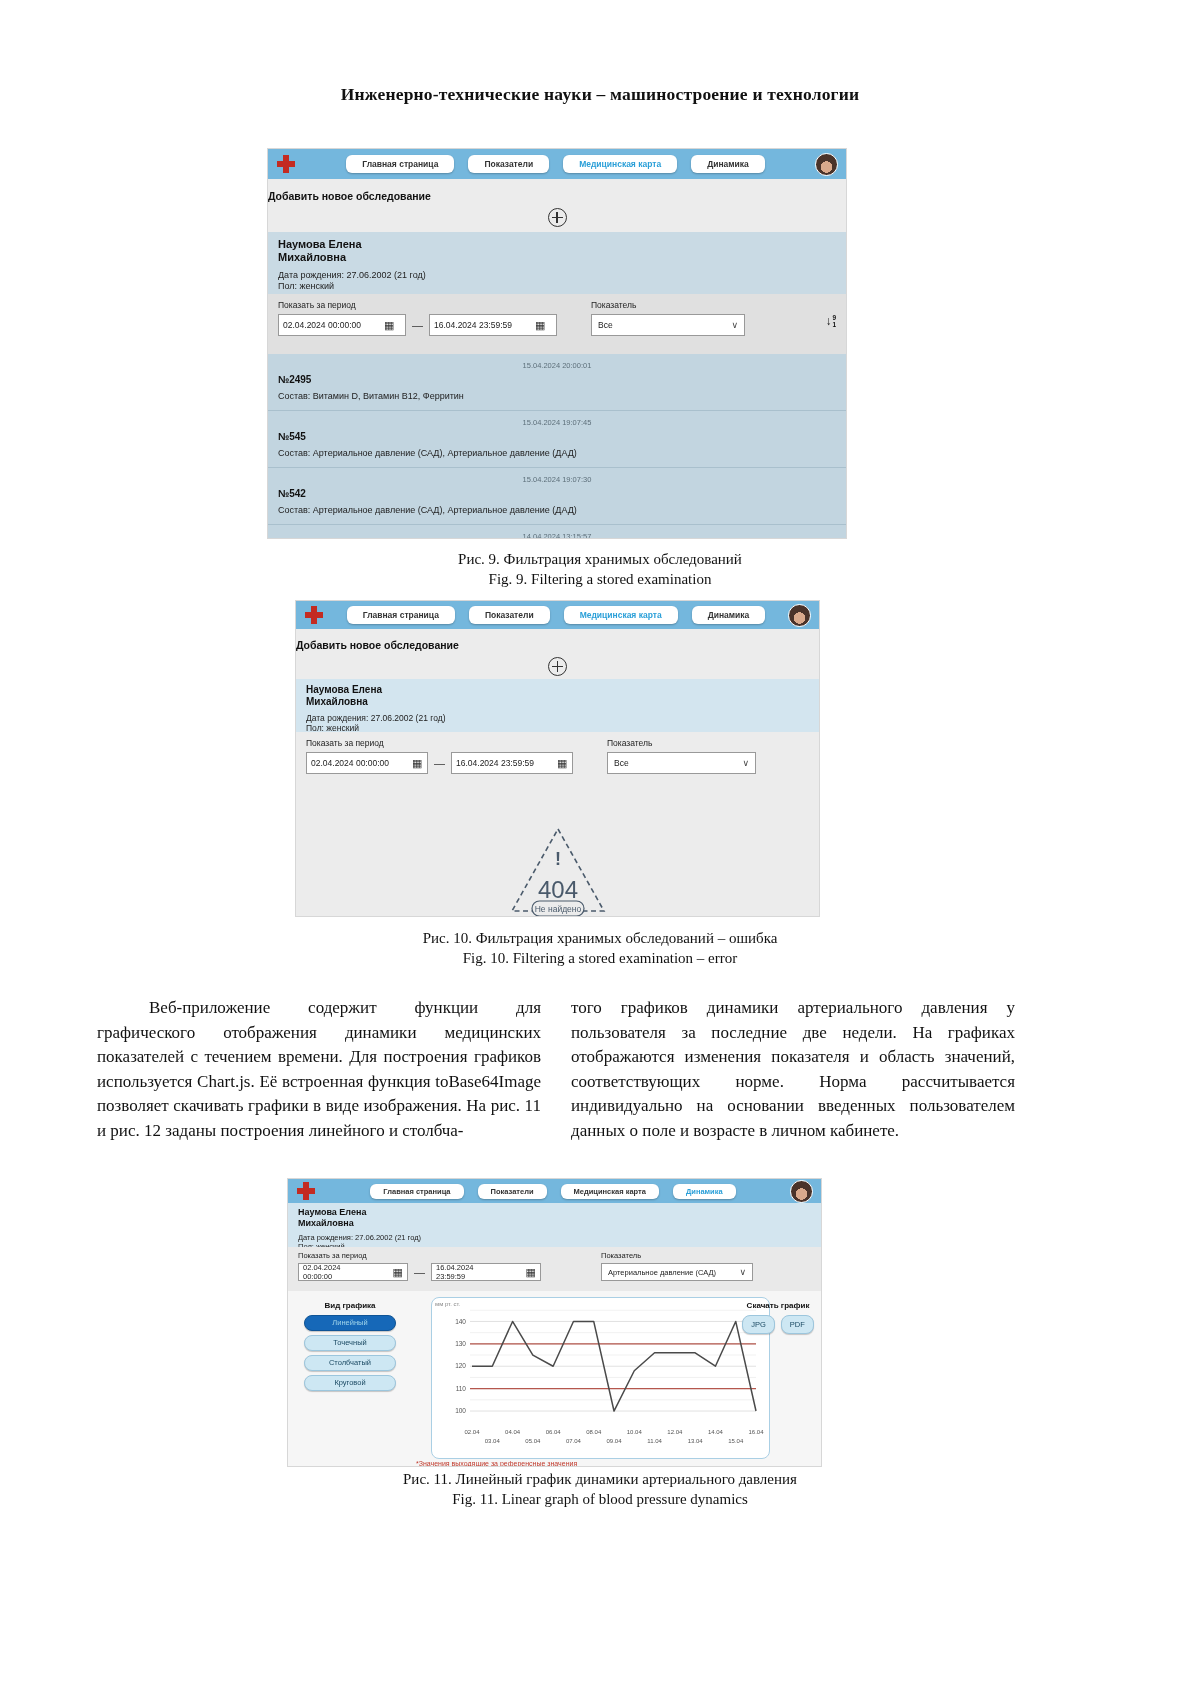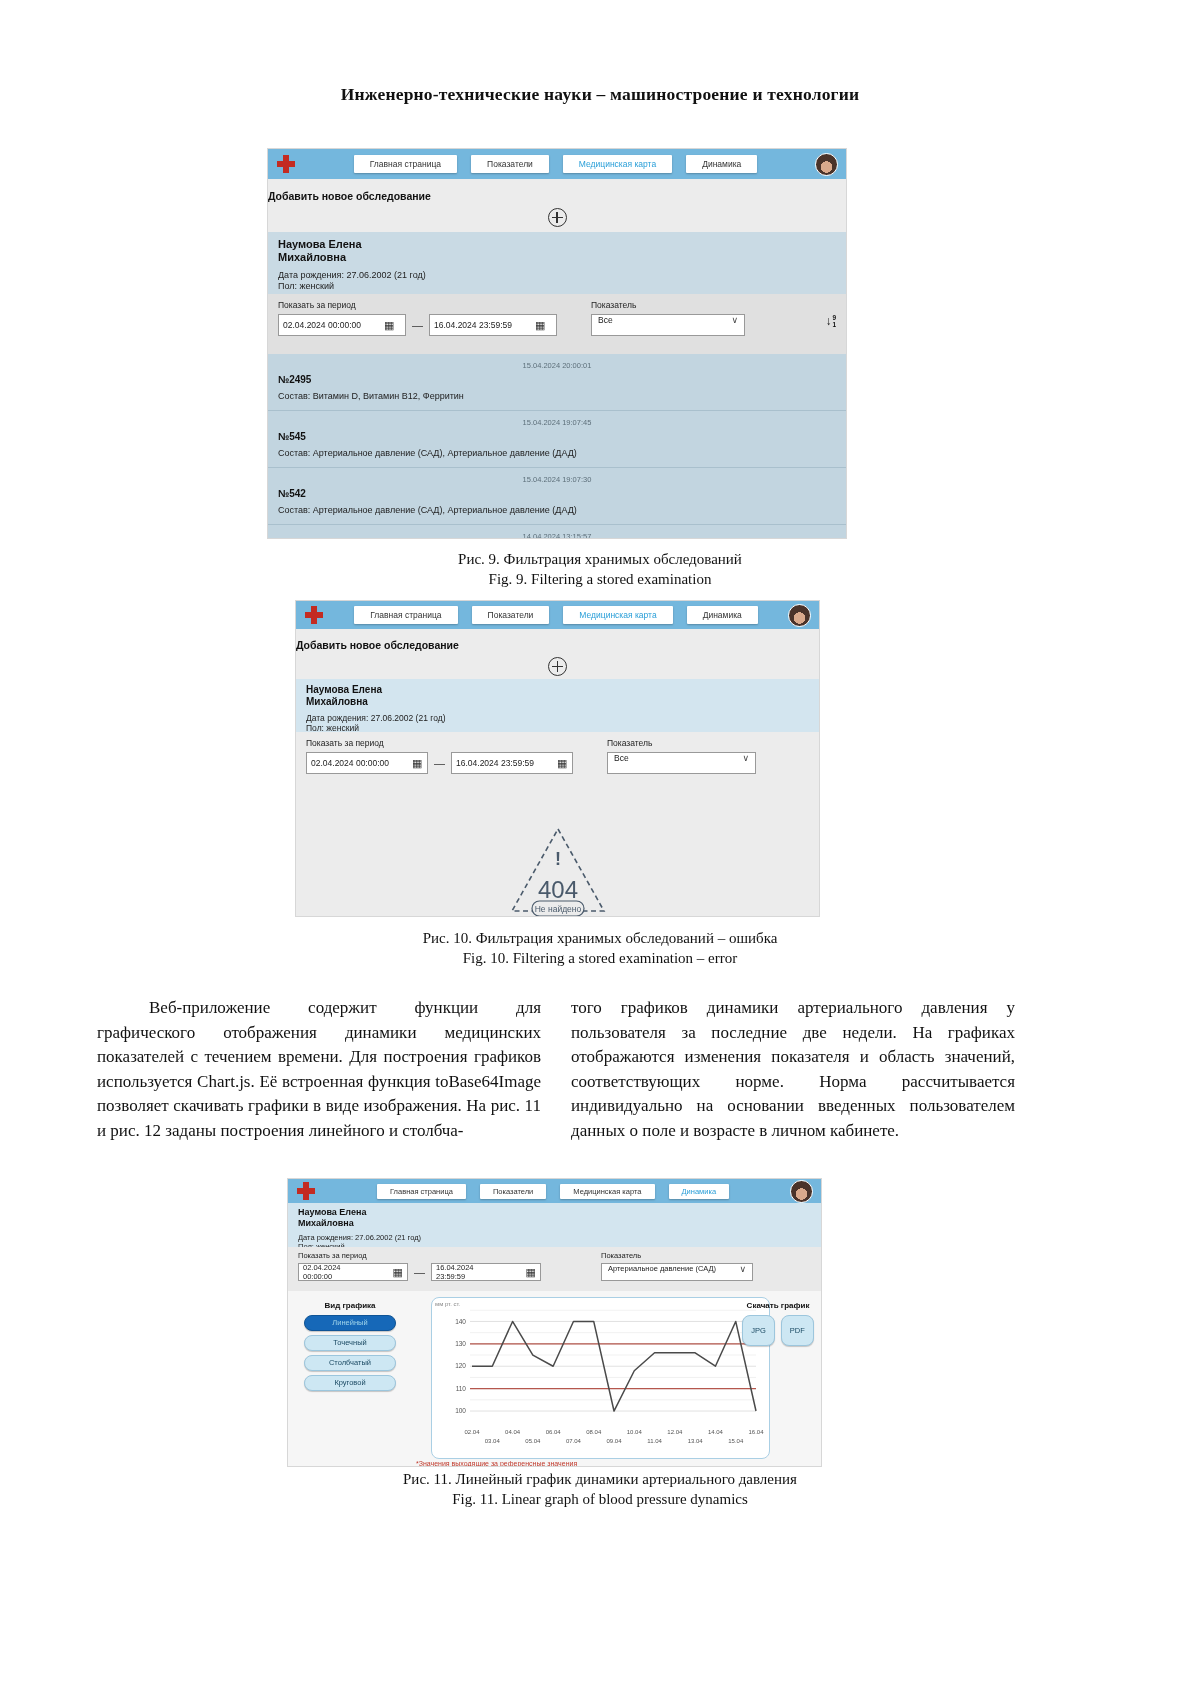--- a/index.html
+++ b/index.html
@@ -20,42 +20,42 @@
 
   
   .shot{position:absolute;background:#ececec;border:1px solid #d7d7d7;overflow:hidden;
         font-family:"Liberation Sans",sans-serif;color:#222;}
   .nav{background:#74b7dd;display:flex;align-items:center;padding:0 8px;position:relative;}
   .nav .spacer{flex:1;}
   .logo{position:relative;width:20px;height:20px;flex:0 0 auto;}
   .logo::before{content:"";position:absolute;left:7px;top:1px;width:6px;height:18px;background:#c32b22;}
   .logo::after{content:"";position:absolute;left:1px;top:7px;width:18px;height:6px;background:#c32b22;}
   .navbtns{display:flex;gap:14px;}
-  .pill{background:#fff;border-radius:1px;padding:4px 16px;font-size:8.5px;font-weight:normal;
+  .pill{background:#fff;border-radius:6px;padding:4px 16px;font-size:8.5px;font-weight:bold;
         color:#333;box-shadow:0 1px 2px rgba(0,0,0,.25);white-space:nowrap;}
   .pill.active{color:#2a9fd8;}
   .avatar{width:21px;height:21px;border-radius:50%;flex:0 0 auto;border:1px solid #fff;
           background:radial-gradient(circle at 50% 62%, #d9a98c 34%, #4a332a 35%);}
   .addsec{background:#ececec;text-align:left;}
   .addsec .t{font-weight:bold;font-size:10.5px;color:#111;}
   .plus{width:17px;height:17px;border:1.4px solid #333;border-radius:50%;margin:6px auto 0;position:relative;}
   .plus::before{content:"";position:absolute;left:50%;top:3px;bottom:3px;width:1.4px;margin-left:-0.7px;background:#333;}
   .plus::after{content:"";position:absolute;top:50%;left:3px;right:3px;height:1.4px;margin-top:-0.7px;background:#333;}
   .patient{padding:6px 10px;}
   .patient .nm{font-weight:bold;font-size:11px;line-height:13px;color:#111;}
   .patient .meta{font-size:9px;line-height:11px;margin-top:6px;color:#222;}
   .filterbar{padding:6px 10px;position:relative;display:flex;gap:34px;}
   .flabel{font-size:8.5px;color:#222;margin-bottom:4px;}
   .dates{display:flex;align-items:center;gap:6px;}
   .dinput{background:#fff;border:1px solid #999;height:20px;display:flex;align-items:center;
           padding:0 4px;font-size:8.5px;gap:23px;}
   .cal{font-size:11px;line-height:11px;color:#333;}
   .cal::before{content:"▦";}
   .dash{font-size:11px;color:#333;}
-  .select{background:#fff;border:1px solid #999;height:20px;display:flex;align-items:flex-start;
+  .select{background:#fff;border:1px solid #999;height:20px;display:flex;align-items:center;
           justify-content:space-between;padding:0 6px;font-size:8.5px;}
   .chev{color:#444;font-size:9px;}
   .chev::before{content:"∨";}
   .sort{position:absolute;right:10px;top:20px;display:flex;align-items:center;gap:1px;color:#111;}
   .sort::before{content:"↓";font-size:12px;}
   .sort .dig{display:flex;flex-direction:column;font-size:6.5px;line-height:7px;font-weight:bold;}
   .records{background:#c2d5e0;overflow:hidden;}
   .rec{padding:7px 10px 9px;border-top:1px solid #a9c0cd;}
   .rec:first-child{border-top:none;}
   .rec .ts{font-size:7.5px;color:#5d6f7a;text-align:center;}
@@ -99,21 +99,21 @@
   .typebtns .tl{font-size:8px;font-weight:bold;text-align:center;margin-bottom:5px;color:#111;}
   .tbtn{background:#cde7f3;border:1px solid #9cc6dd;border-radius:9px;height:14px;line-height:14px;
         text-align:center;font-size:7.5px;color:#1b4a63;margin-bottom:4px;box-shadow:0 1px 1px rgba(0,0,0,.2);}
   .tbtn.active{background:#1668b8;border-color:#0f5496;color:#9fd4ea;}
   .panel{position:absolute;left:143px;top:6px;width:337px;height:160px;background:#fff;
          border:1px solid #aacfe4;border-radius:8px;}
   .dl{position:absolute;right:4px;top:10px;width:78px;}
   .dl .tl{font-size:8px;font-weight:bold;text-align:center;margin-bottom:5px;color:#111;white-space:nowrap;}
   .dl .row{display:flex;gap:6px;justify-content:center;}
   .dbtn{background:#cde7f3;border:1px solid #9cc6dd;border-radius:8px;height:13px;line-height:13px;
-        padding:8px 8px;font-size:7.5px;color:#1b4a63;box-shadow:0 1px 1px rgba(0,0,0,.2);}
+        padding:2px 8px;font-size:7.5px;color:#1b4a63;box-shadow:0 1px 1px rgba(0,0,0,.2);}
   .footnote{position:absolute;left:128px;top:169px;font-size:7px;color:#c0392b;}
   .cap11{top:1469px;}
 </style>
 </head>
 <body>
 
 <div id="page">
 
   <div class="paper-title">Инженерно-технические науки – машиностроение и технологии</div>
 

